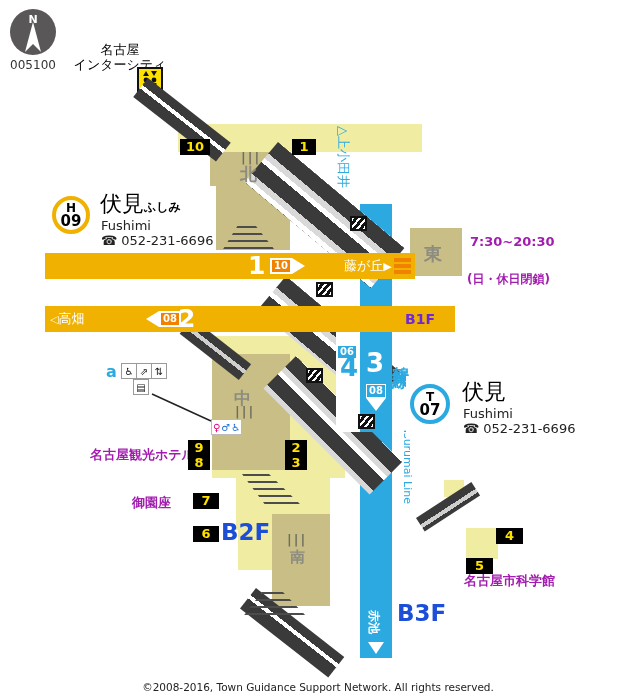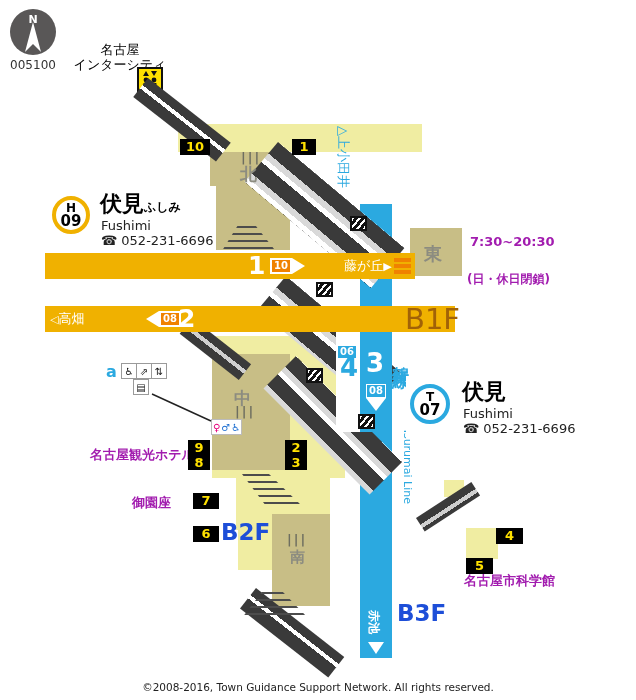--- a/index.html
+++ b/index.html
@@ -46,21 +46,21 @@
   .st2{clip-path:polygon(0 0,45% 0,100% 100%,40% 100%);}
   
   .escbox{position:absolute;width:17px;height:15px;background:#111;}
   .escbox .inner{position:absolute;inset:2px;background:repeating-linear-gradient(130deg,#fff 0 2px,transparent 2px 5px);}
   
   .card{position:absolute;background:#fff;}
   .ring{position:absolute;border-radius:50%;background:#fff;display:flex;flex-direction:column;
         align-items:center;justify-content:center;box-sizing:border-box;}
   .ring .l{font-size:12px;font-weight:bold;line-height:12px;}
   .ring .n{font-size:15px;font-weight:bold;line-height:15px;}
-  .stn-jp{font-size:22px;font-weight:bold;line-height:24px;white-space:nowrap;}
+  .stn-jp{font-size:22px;font-weight:normal;line-height:24px;white-space:nowrap;}
   .stn-kana{font-size:12px;font-weight:bold;}
   .stn-en{font-size:13px;color:#222;line-height:15px;}
   .floor-g{position:absolute;color:#1d4ed8;font-weight:bold;font-size:23px;}
   .lbl{position:absolute;font-size:13px;color:#a21caf;white-space:nowrap;font-weight:bold;}
   .v-rot{position:absolute;transform-origin:left top;transform:rotate(90deg);white-space:nowrap;}
   .gatebars{position:absolute;width:17px;height:16px;display:flex;flex-direction:column;justify-content:space-between;}
   .gatebars i{display:block;height:4px;background:#F08200;}
   .tinycells{position:absolute;display:flex;background:#9a9a9a;padding:1px;gap:1px;}
   .cell{width:14px;height:14px;background:#fff;color:#111;font-size:10px;display:flex;align-items:center;justify-content:center;}
   .toilet{position:absolute;background:#fff;border:1px solid #bbb;display:flex;align-items:center;justify-content:center;font-size:10px;gap:1px;height:14px;padding:0 1px;}
@@ -156,21 +156,21 @@
   <div class="wdir" style="left:50px;top:306px;">
     <span style="font-size:11px;">◁</span><span>高畑</span>
   </div>
   <div class="flag" style="left:146px;top:311px;">
     <span class="tri-l"></span>
       <span class="box">
         <span class="chip or">08</span>
       </span>
   </div>
   <div class="pnum-y" style="left:178px;top:306px;">2</div>
-  <div class="abs" style="left:405px;top:306px;color:#a16207;font-weight:normal;font-size:29px;line-height:26px;">B1F</div>
+  <div class="abs" style="left:405px;top:306px;color:#6d28d9;font-weight:bold;font-size:14px;line-height:26px;">B1F</div>
 
   <div class="arealbl" style="left:424px;top:242px;font-size:18px;">東</div>
   <div class="lbl" style="left:470px;top:234px;">7:30~20:30</div>
   <div class="lbl" style="left:467px;top:251px;font-size:12px;margin-top:20px;">(日・休日閉鎖)</div>
 
   <div class="card" style="left:44px;top:186px;width:172px;height:64px;">
     <div class="ring" style="left:8px;top:10px;width:38px;height:38px;border:4px solid #F0B100;">
       <span class="l">H</span>
       <span class="n">09</span>
     </div>

